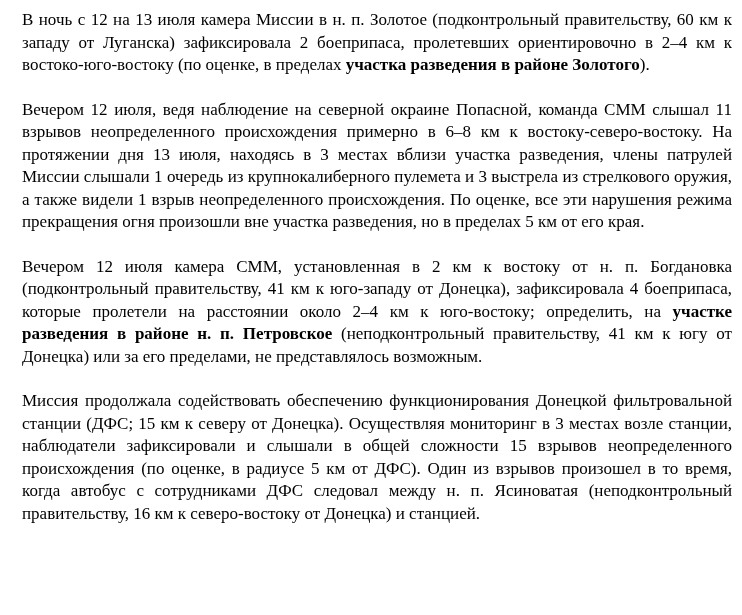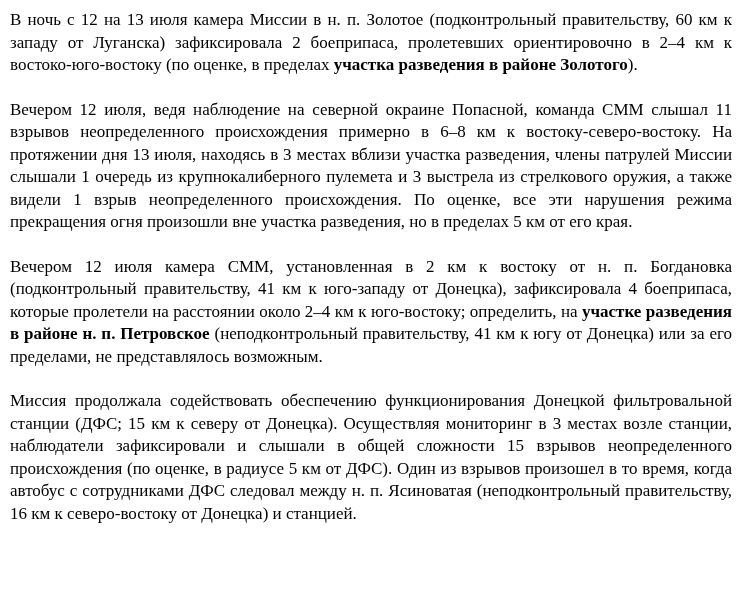--- a/index.html
+++ b/index.html
@@ -9,21 +9,21 @@
   }
   body {
     width: 742px;
     height: 615px;
     overflow: hidden;
   }
   .doc {
     box-sizing: border-box;
     width: 742px;
     height: 615px;
-    padding: 9px 10px 0 10px;
+    padding: 9px 10px 0 22px;
     font-family: "Liberation Serif", "DejaVu Serif", serif;
     font-size: 17px;
     line-height: 22.5px;
     color: #000000;
     text-align: justify;
     overflow: hidden;
   }
   .doc p {
     margin: 0 0 22px 0;
   }

